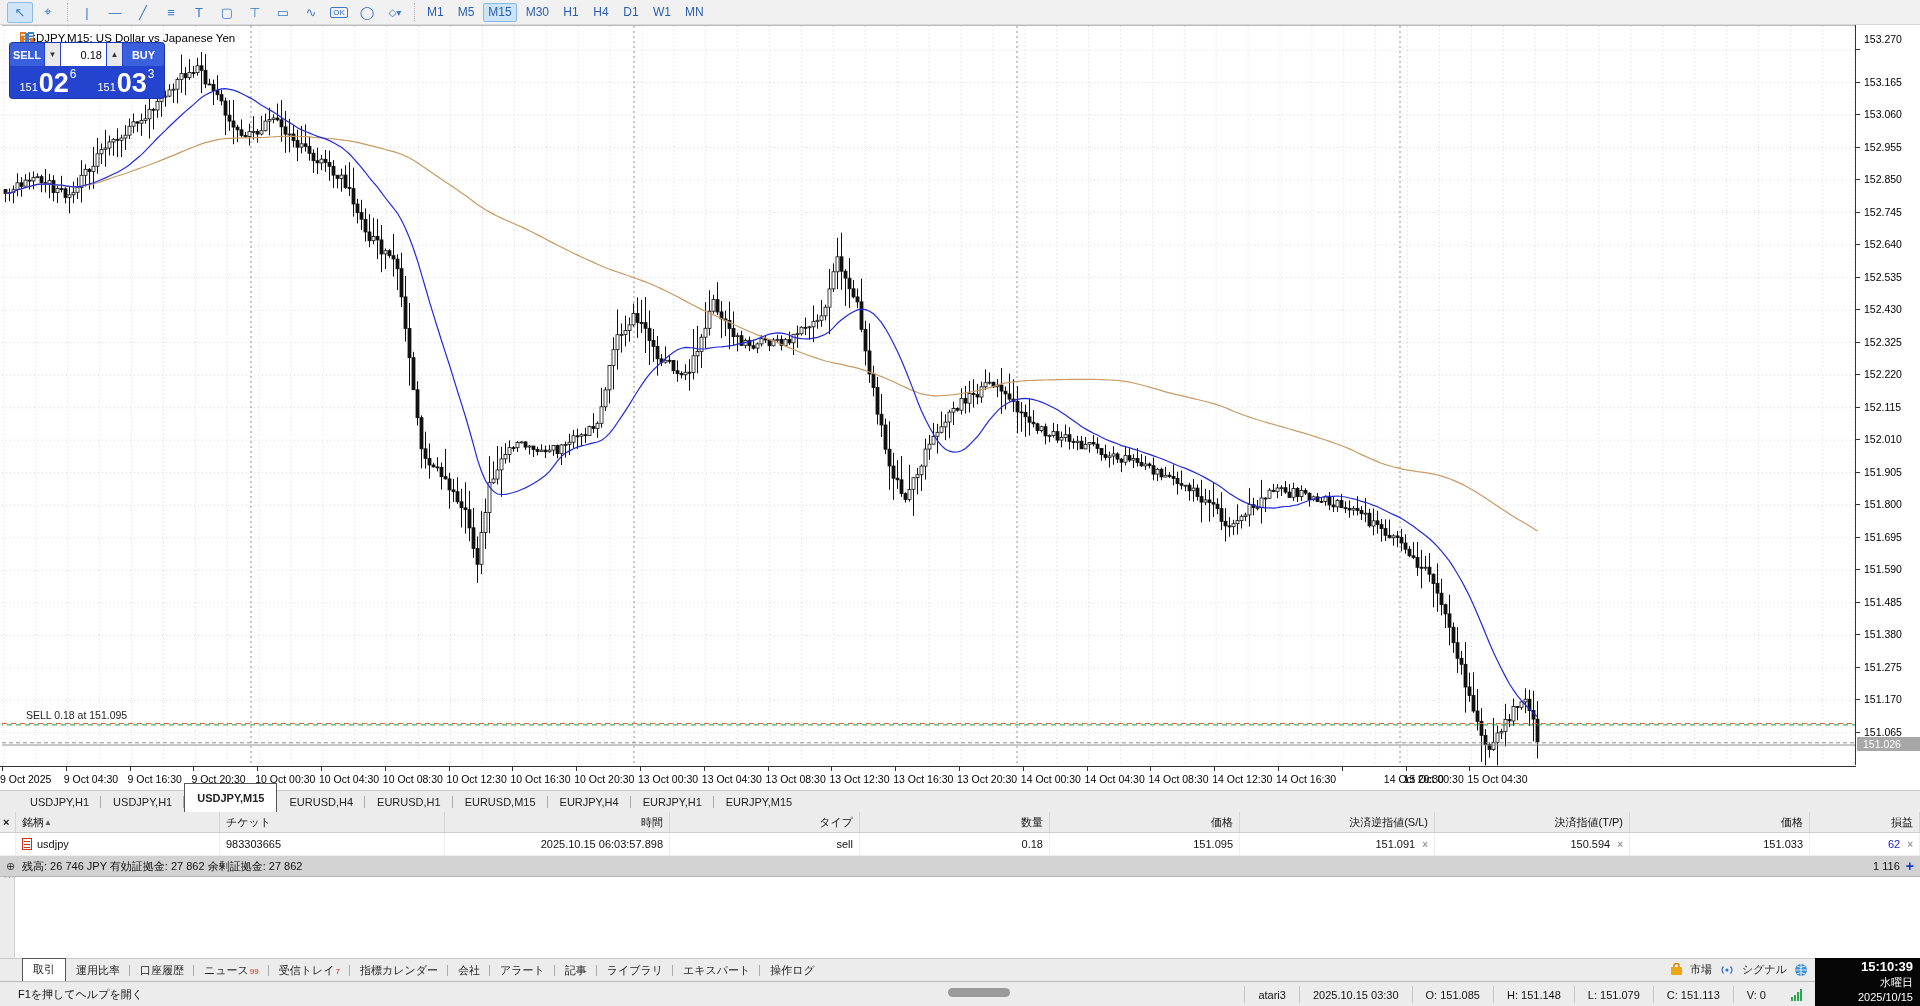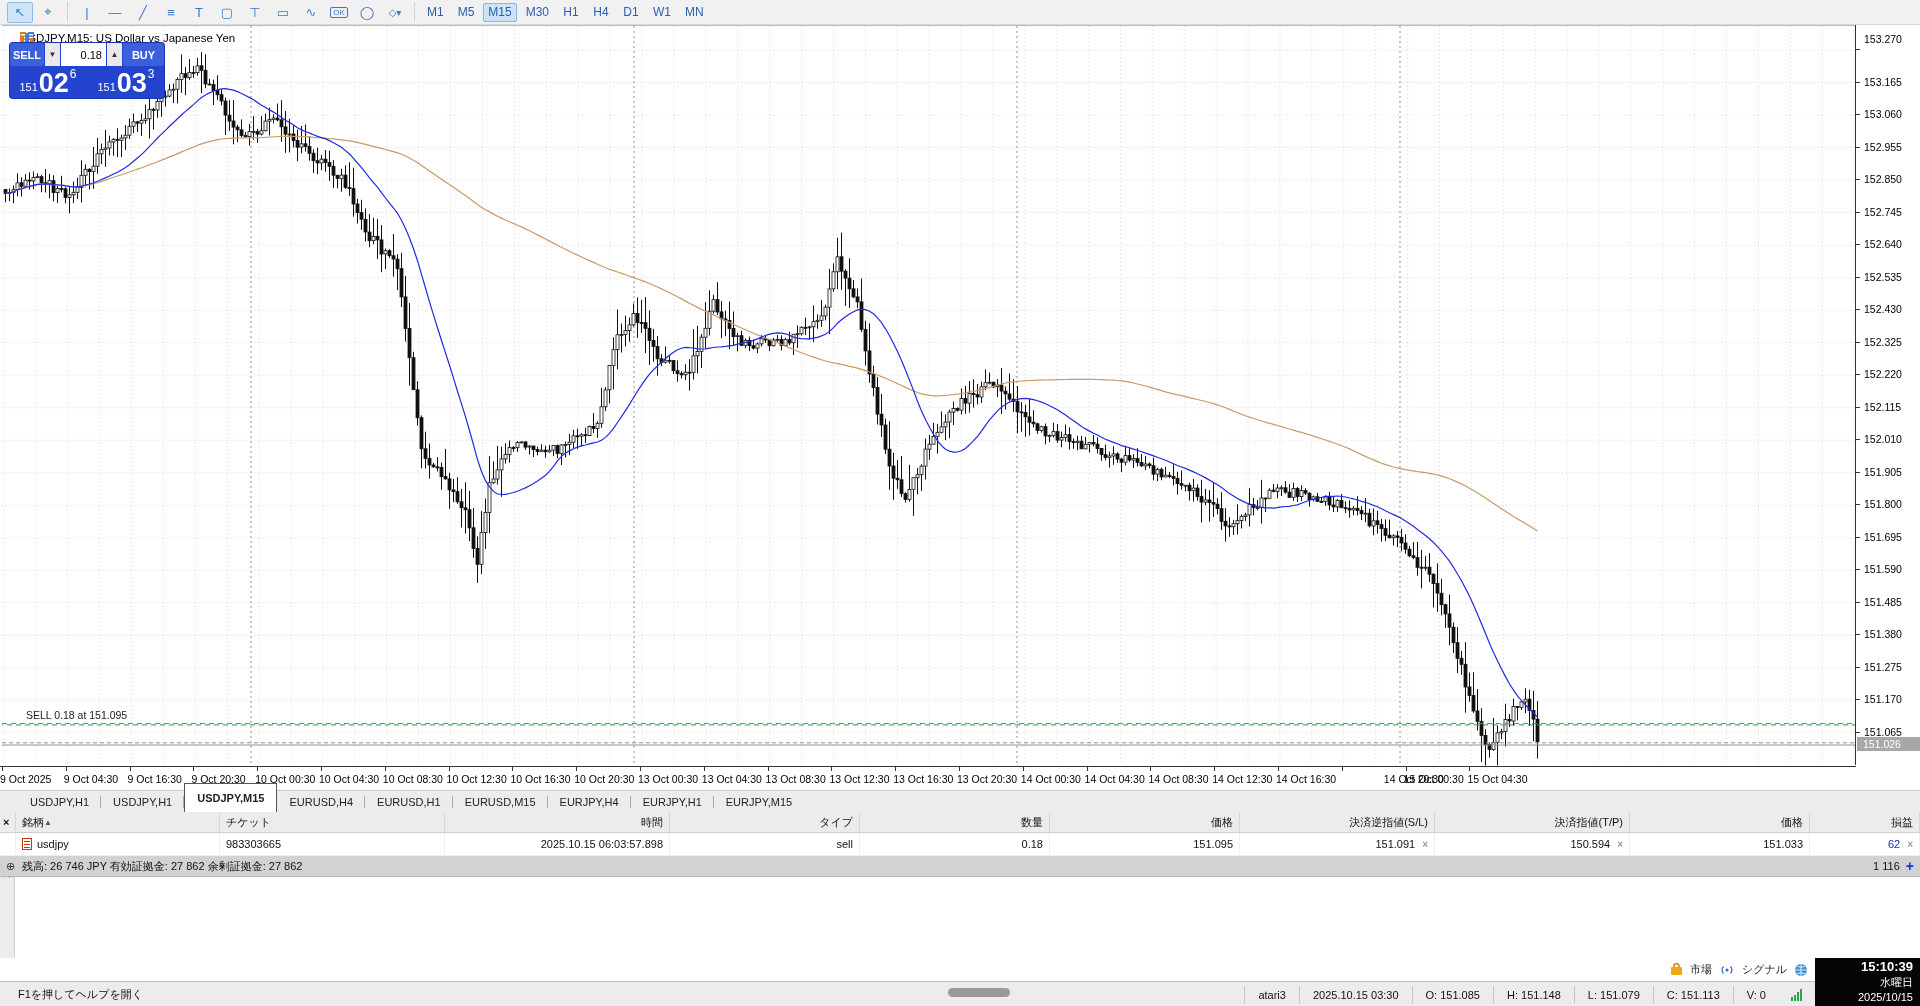--- a/index.html
+++ b/index.html
@@ -1252,20 +1252,34 @@
     <div id="tb-balance">
       <span class="plus-left">⊕</span>
       <span id="balance-text">残高: 26 746 JPY  有効証拠金: 27 862  余剰証拠金: 27 862</span>
       <span class="right">
         <span>1 116</span>
         <span class="addbtn">+</span>
       </span>
     </div>
   </div>
 
+  <div id="bottom-tabs">
+      <div class="btab active">取引</div>
+      <div class="btab">運用比率</div>
+      <div class="btab">口座履歴</div>
+      <div class="btab">ニュース<sub>99</sub></div>
+      <div class="btab">受信トレイ<sub>7</sub></div>
+      <div class="btab">指標カレンダー</div>
+      <div class="btab">会社</div>
+      <div class="btab">アラート</div>
+      <div class="btab">記事</div>
+      <div class="btab">ライブラリ</div>
+      <div class="btab">エキスパート</div>
+      <div class="btab">操作ログ</div>
+    </div>
   <div id="bt-right">
     <svg width="13" height="13">
         <rect x="1" y="4" width="11" height="8" rx="1" fill="#eda712"></rect>
         <path d="M4 4 V3 a2.5 2.5 0 0 1 5 0 V4" fill="none" stroke="#c88a0a" stroke-width="1.5"></path>
       </svg>
     <span>市場</span>
     <svg width="16" height="12">
         <circle cx="8" cy="6" r="1.5" fill="#2b6cc4"></circle>
         <path d="M4.5 2.5 a5 5 0 0 0 0 7 M11.5 2.5 a5 5 0 0 1 0 7" fill="none" stroke="#2b6cc4" stroke-width="1.2"></path>
       </svg>

